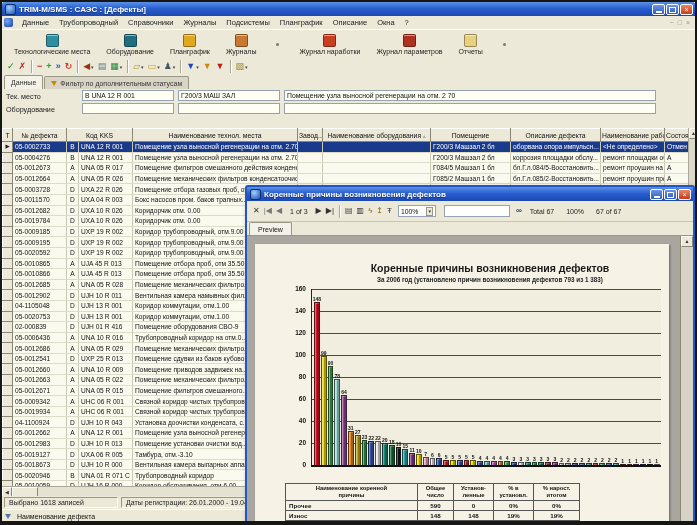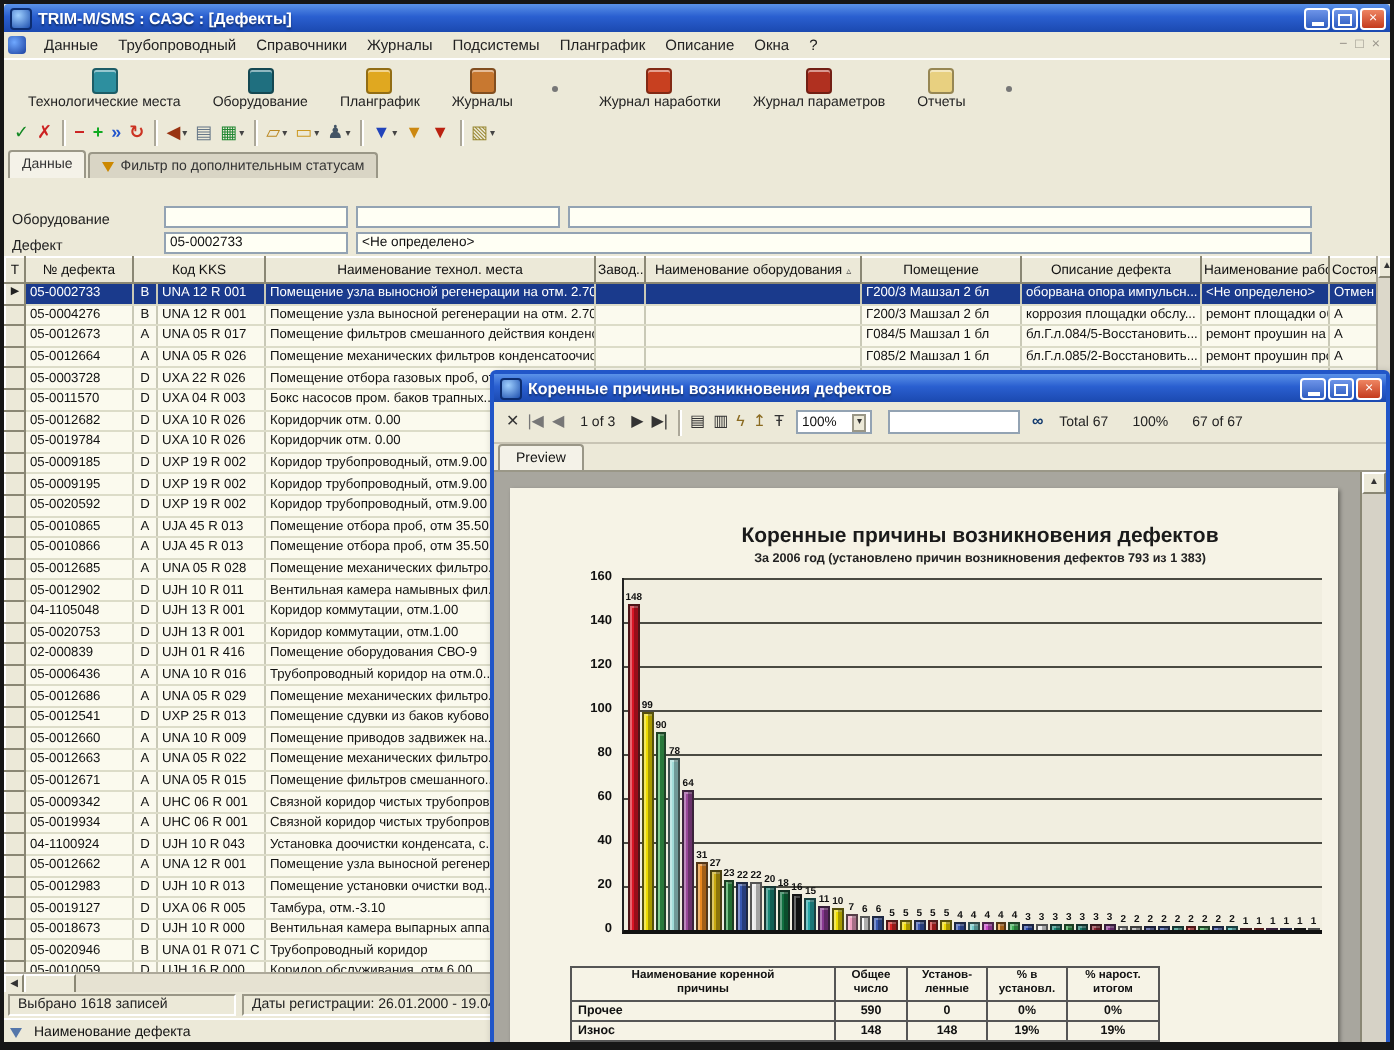--- a/index.html
+++ b/index.html
@@ -258,30 +258,31 @@
     <div class="tab active">
         <span>Данные</span>
       </div>
     <div class="tab">
         <span class="funnel"></span>
         <span>Фильтр по дополнительным статусам</span>
       </div>
   </div>
 
   <div class="form">
+    <div class="frow" style="top:1px;">
+      <span class="f-label">Тек. место</span>
+      <span class="fld f1">B   UNA 12 R 001</span>
+      <span class="fld f2">Г200/3 МАШ ЗАЛ</span>
+      <span class="fld f3">Помещение узла выносной регенерации на отм. 2 70</span>
+    </div>
     <div class="frow" style="top:14px;">
       <span class="f-label">Оборудование</span>
       <span class="fld f1"></span>
       <span class="fld f2"></span>
       <span class="fld f3"></span>
-    </div>
-    <div class="frow" style="top:27px;">
-      <span class="f-label">Дефект</span>
-      <span class="fld f1">05-0002733</span>
-      <span class="fld f2w">&lt;Не определено&gt;</span>
     </div>
   </div>
 
   <table class="grid">
     <colgroup>
       <col style="width:10px">
         <col style="width:54px">
         <col style="width:12px">
         <col style="width:54px">
       <col style="width:165px">

